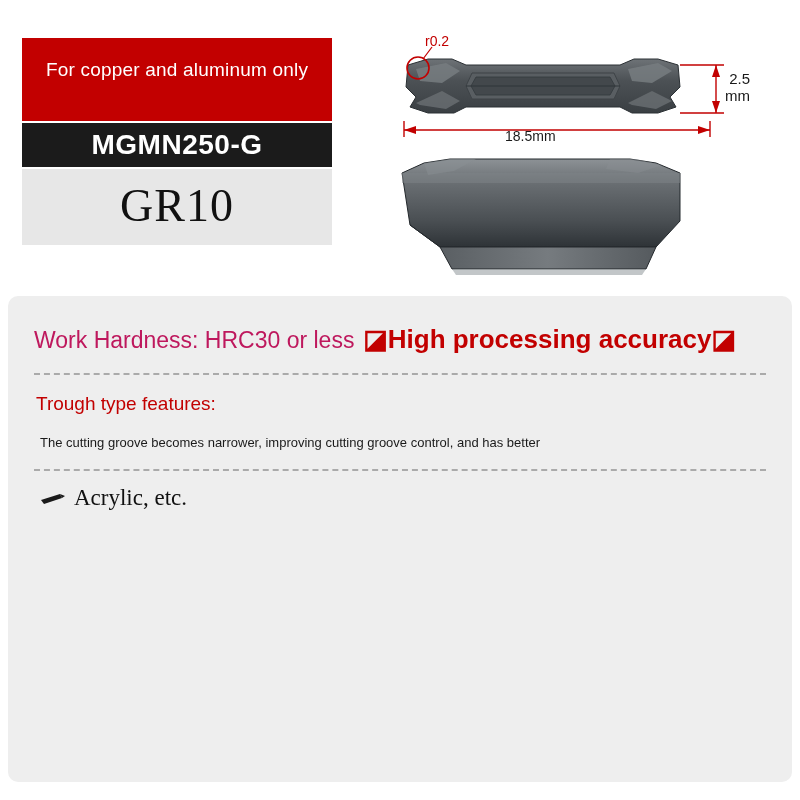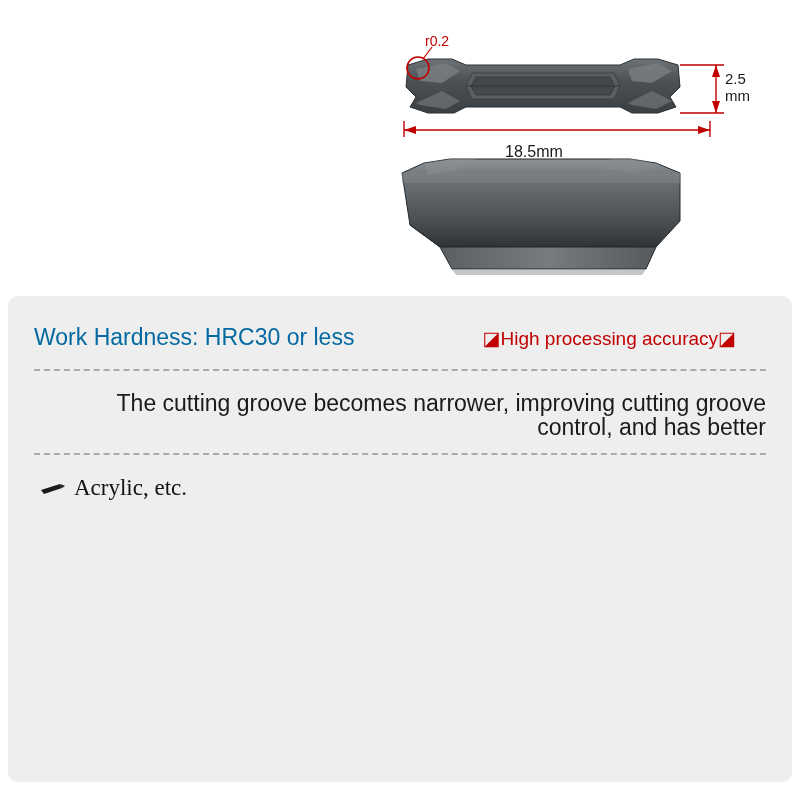--- a/index.html
+++ b/index.html
@@ -78,22 +78,22 @@
     width: 400px;
     height: 260px;
   }
   .dim-text {
     position: absolute;
     color: #c20000;
     font-size: 14px;
     font-family: "Liberation Sans", sans-serif;
   }
   #r02-label { left: 45px; top: 8px; }
-  #len-label { left: 125px; top: 118px; font-size: 16px; color: #1a1a1a; }
-  #h-label { left: 345px; top: 45px; color: #1a1a1a; font-size: 15px; text-align:left; line-height: 17px;}
+  #len-label { left: 125px; top: 103px; font-size: 14px; color: #1a1a1a; }
+  #h-label { left: 345px; top: 45px; color: #1a1a1a; font-size: 15px; text-align:right; line-height: 17px;}
 
   svg.drawing-svg {
     position: absolute;
     left: 0;
     top: 0;
   }
 
   
   .info-panel {
     position: absolute;
@@ -107,66 +107,70 @@
     padding: 22px 26px 10px 26px;
   }
   .row-hardness {
     display: flex;
     align-items: baseline;
     justify-content: space-between;
     padding: 6px 0 14px 0;
   }
   .hardness-text {
     font-size: 23px;
-    color: #0369a1;
+    color: #be185d;
     font-family: "Liberation Sans", sans-serif;
   }
   .accuracy-text {
-    font-size: 19px;
+    font-size: 26px;
     color: #c20000;
-    font-weight: normal;
+    font-weight: bold;
     padding-right: 30px;
   }
   .divider {
     border-top: 2px dashed #aaaaaa;
     margin: 4px 0 10px 0;
   }
   .section-head {
     color: #c20000;
     font-size: 19px;
     padding: 8px 0 6px 2px;
   }
   .body-line {
-    font-size: 23px;
+    font-size: 13px;
     color: #1a1a1a;
     padding: 10px 0 10px 4px;
     line-height: 24px;
-    text-align: right;
   }
   .body-line.small-indent { padding-left: 6px; }
   .acrylic-row {
     display: flex;
     align-items: center;
     padding-left: 4px;
-    margin-top: 20px;
+    margin-top: 14px;
   }
   .acrylic-text {
     font-size: 23px;
     color: #111111;
     font-family: "Liberation Serif", serif;
   }
   .cursor-icon {
     margin-right: 6px;
   }
 </style>
 </head>
 <body>
 
 <div class="top-section">
 
+  <div class="labels-block">
+    <div class="label-red">For copper and aluminum only</div>
+    <div class="label-black">MGMN250-G</div>
+    <div class="label-grade">GR10</div>
+  </div>
 
   <div class="drawing">
     <svg class="drawing-svg" width="400" height="260" viewBox="0 0 400 260">
       <defs>
         <linearGradient id="steelTop" x1="0" y1="0" x2="0" y2="1">
           <stop offset="0%" stop-color="#6e7377"></stop>
           <stop offset="40%" stop-color="#4c5155"></stop>
           <stop offset="100%" stop-color="#3a3f43"></stop>
         </linearGradient>
         <linearGradient id="steelSide" x1="0" y1="0" x2="0" y2="1">
@@ -240,20 +244,21 @@
 
 <div class="info-panel">
 
   <div class="row-hardness">
     <div class="hardness-text">Work Hardness: HRC30 or less</div>
     <div class="accuracy-text">◪High processing accuracy◪</div>
   </div>
 
   <div class="divider"></div>
 
+  <div class="section-head">Trough type features:</div>
   <div class="body-line small-indent">The cutting groove becomes narrower, improving cutting groove control, and has better</div>
 
   <div class="divider"></div>
 
 
   <div class="acrylic-row">
     <svg class="cursor-icon" width="30" height="22" viewBox="0 0 30 22">
       <path d="M3 13 L22 7 L24 11 L6 17 Z" fill="#1a1a1a"></path>
       <path d="M22 7 L27 9 L24 11 Z" fill="#1a1a1a"></path>
     </svg>

